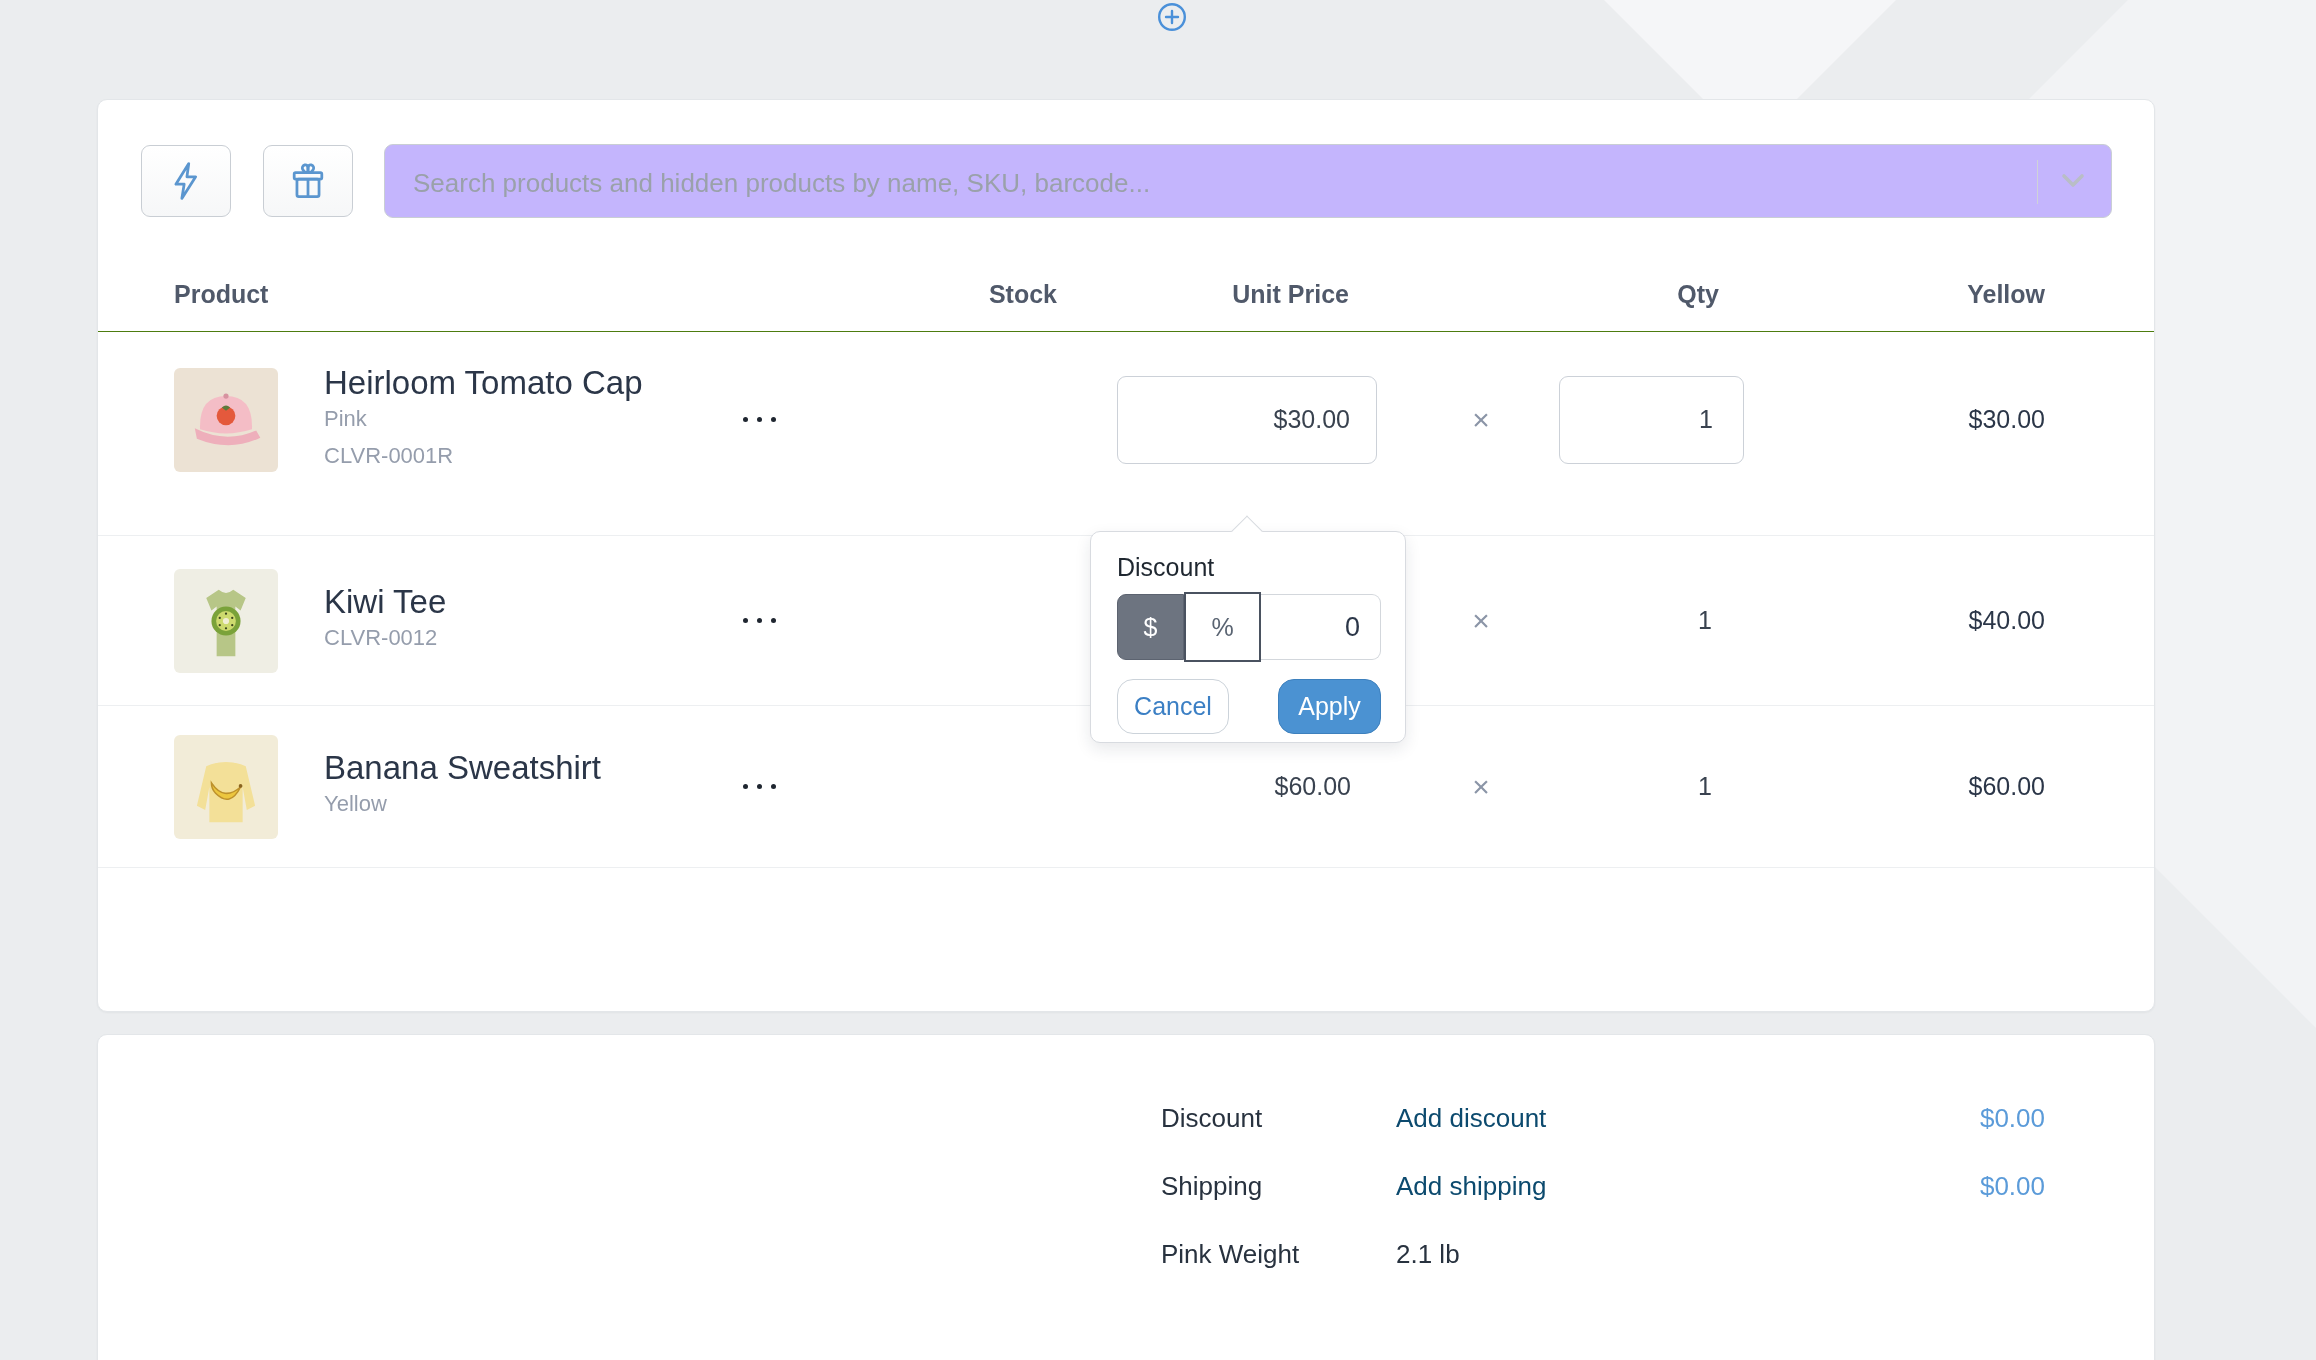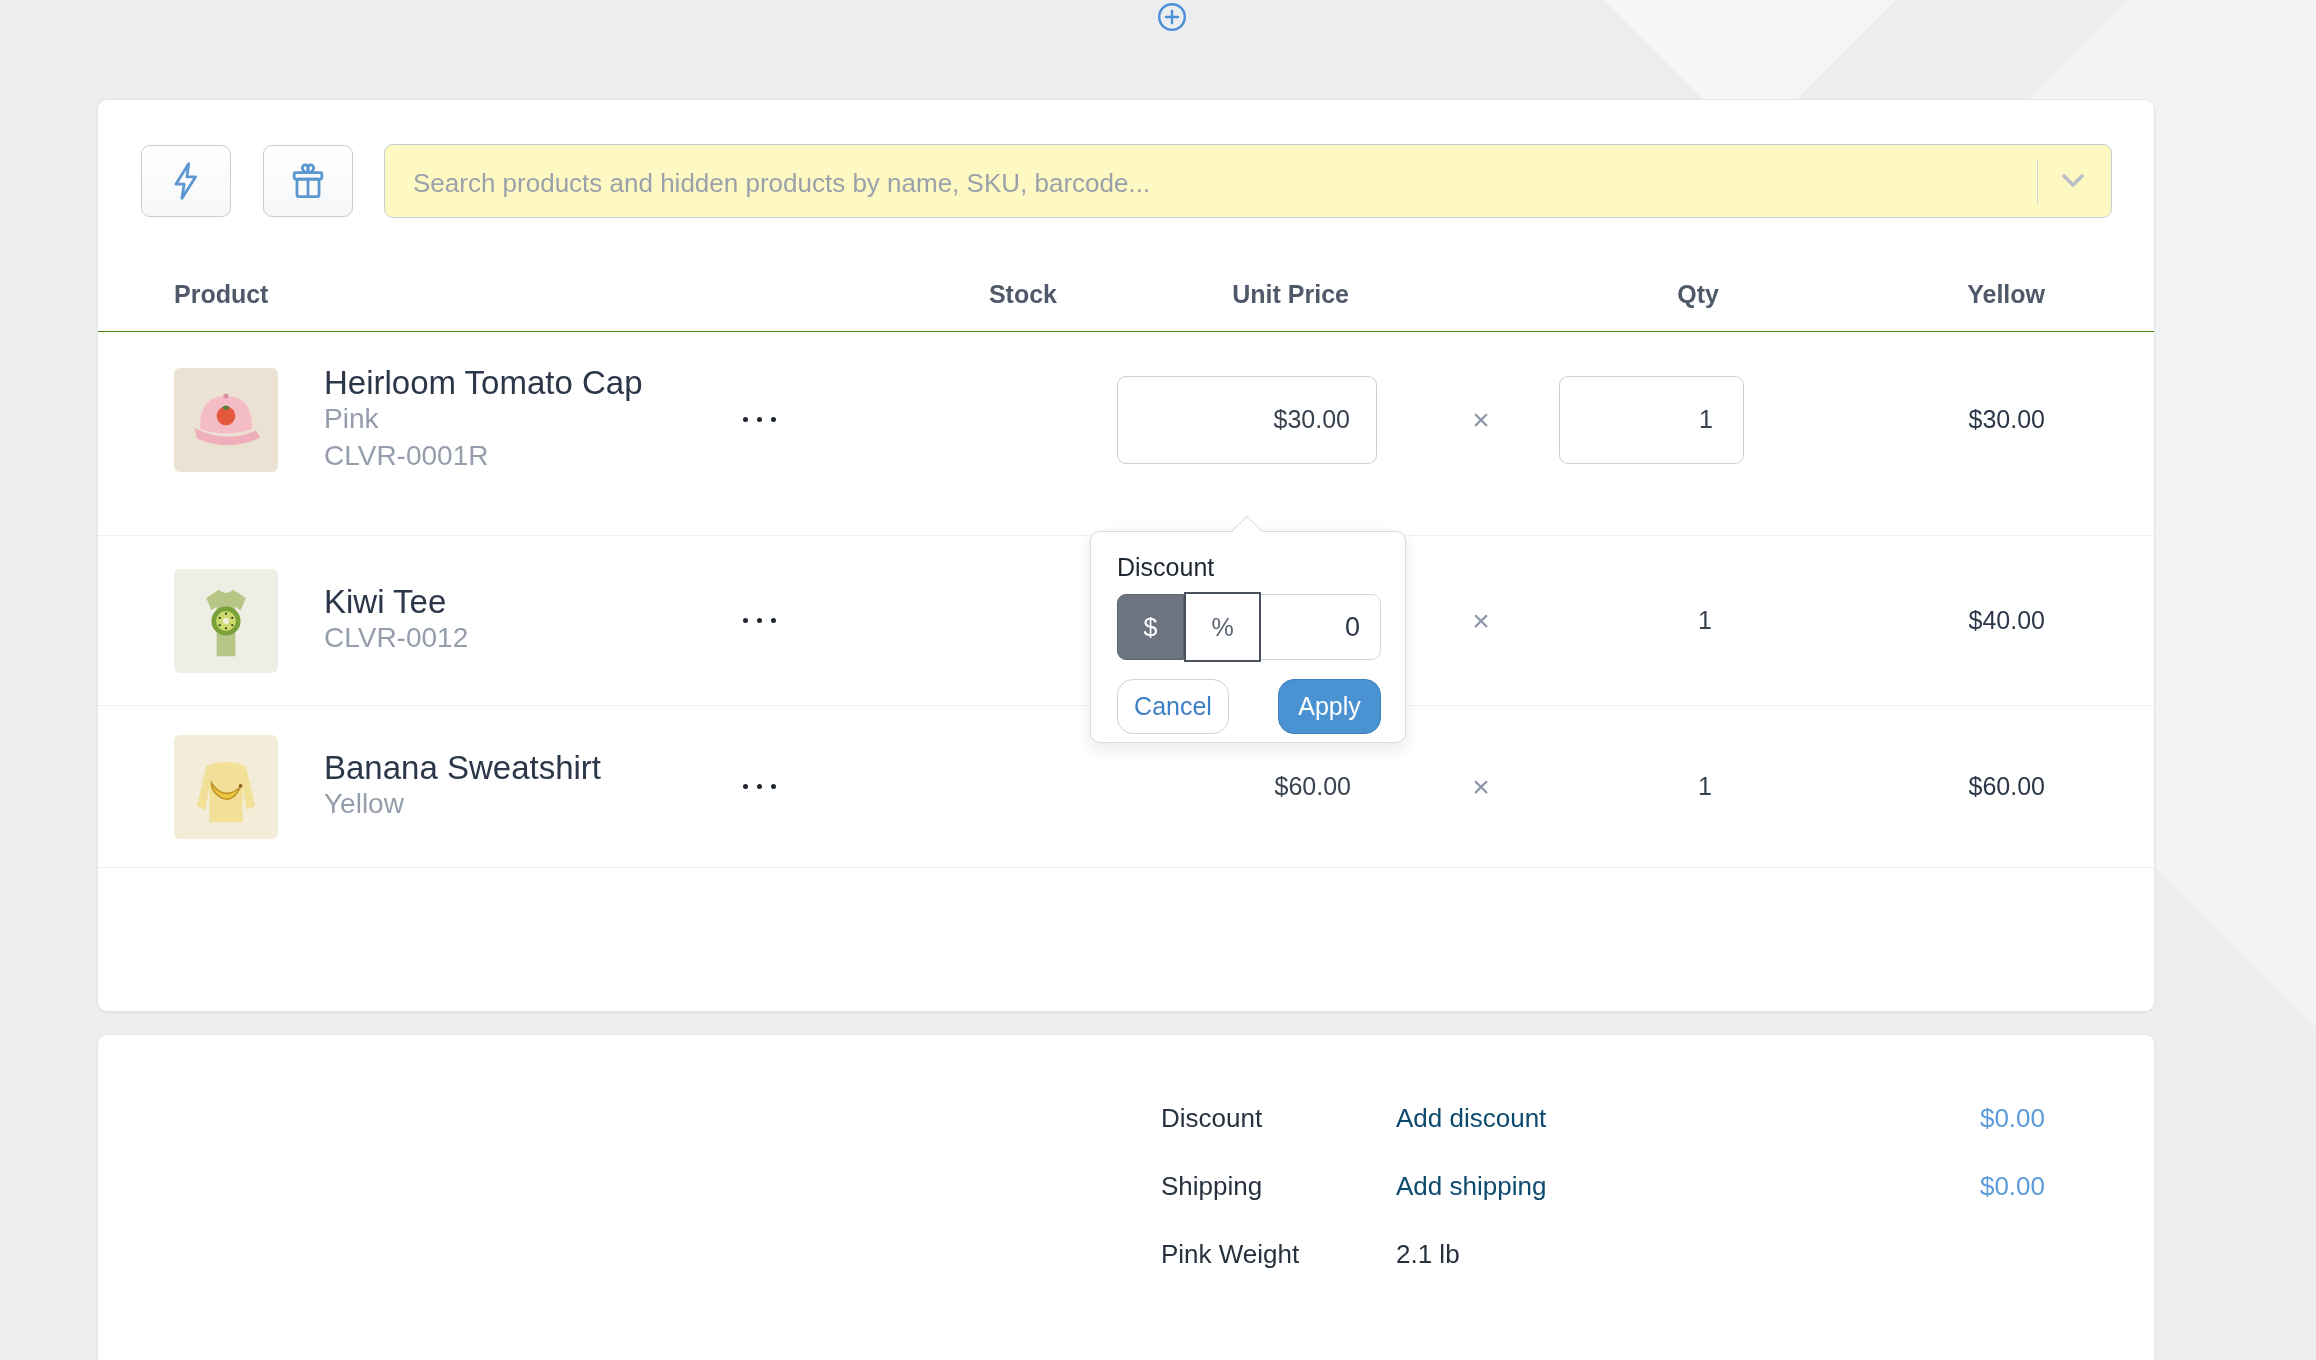--- a/index.html
+++ b/index.html
@@ -20,21 +20,21 @@
   .card1{top:99px;height:913px;}
   .card2{top:1034px;height:360px;border-bottom-left-radius:0;border-bottom-right-radius:0;}
 
   
   .toolbar{display:flex;align-items:center;padding:44px 42px 0 43px;}
   .tool-btn{width:90px;height:72px;border:1px solid #c9ced4;border-radius:9px;
     background:linear-gradient(#ffffff,#f6f7f8);display:flex;align-items:center;justify-content:center;
     flex:0 0 auto;cursor:pointer;}
   .tool-btn + .tool-btn{margin-left:32px;}
   .searchbox{flex:1;height:74px;margin-left:31px;border:1px solid #c9ced4;border-radius:9px;
-    background:#fef9c3;display:flex;align-items:center;position:relative;padding:4px 100px 0 26px;}
+    background:#c4b5fd;display:flex;align-items:center;position:relative;padding:4px 100px 0 26px;}
   .searchbox input{border:none;outline:none;width:100%;font-size:26px;color:#313b48;
     font-family:"Liberation Sans",sans-serif;background:transparent;}
   .searchbox input::placeholder{color:#9aa1aa;opacity:1;}
   .search-divider{position:absolute;right:73px;top:15px;width:1px;height:44px;background:#cfd3d8;}
   .search-chevron{position:absolute;right:26px;top:27px;}
 
   
   .prow{display:grid;grid-template-columns:104px 420px 1fr 260px 182px 185px 301px;
     align-items:center;margin:0;padding:0 109px 0 76px;}
   .thead{padding-top:62px;padding-bottom:22px;border-bottom:1px solid #4d7c0f;align-items:end;}
@@ -44,21 +44,21 @@
   .th-qty{text-align:right;padding-right:25px;}
   .th-total{text-align:right;}
 
   .item-row{border-bottom:1px solid #edeff1;}
   .row1{height:204px;padding-bottom:28px;}
   .row2{height:170px;}
   .row3{height:162px;}
   .thumb{width:104px;height:104px;border-radius:6px;overflow:hidden;}
   .namecell{padding-left:46px;}
   .pname{font-size:33px;color:#2b3648;font-weight:500;line-height:34px;}
-  .psub{font-size:28px;color:#959dac;line-height:37px;}
+  .psub{font-size:22px;color:#959dac;line-height:37px;}
   .ellipsis-cell{padding-left:45px;}
   .dots{display:flex;gap:9px;align-items:center;cursor:pointer;width:34px;}
   .dots i{width:5px;height:5px;border-radius:50%;background:#1f2630;}
   .price-cell{padding:0;}
   .input-box{height:88px;width:100%;border:1px solid #ccd1d8;border-radius:9px;background:#fff;
     display:flex;align-items:center;justify-content:flex-end;font-size:25px;color:#39424f;}
   .price-box{padding-right:26px;}
   .qty-box{padding-right:30px;}
   .plain-price{text-align:right;padding-right:26px;font-size:25px;color:#39424f;}
   .mult{text-align:center;padding-left:26px;font-size:30px;color:#8b95a7;}

